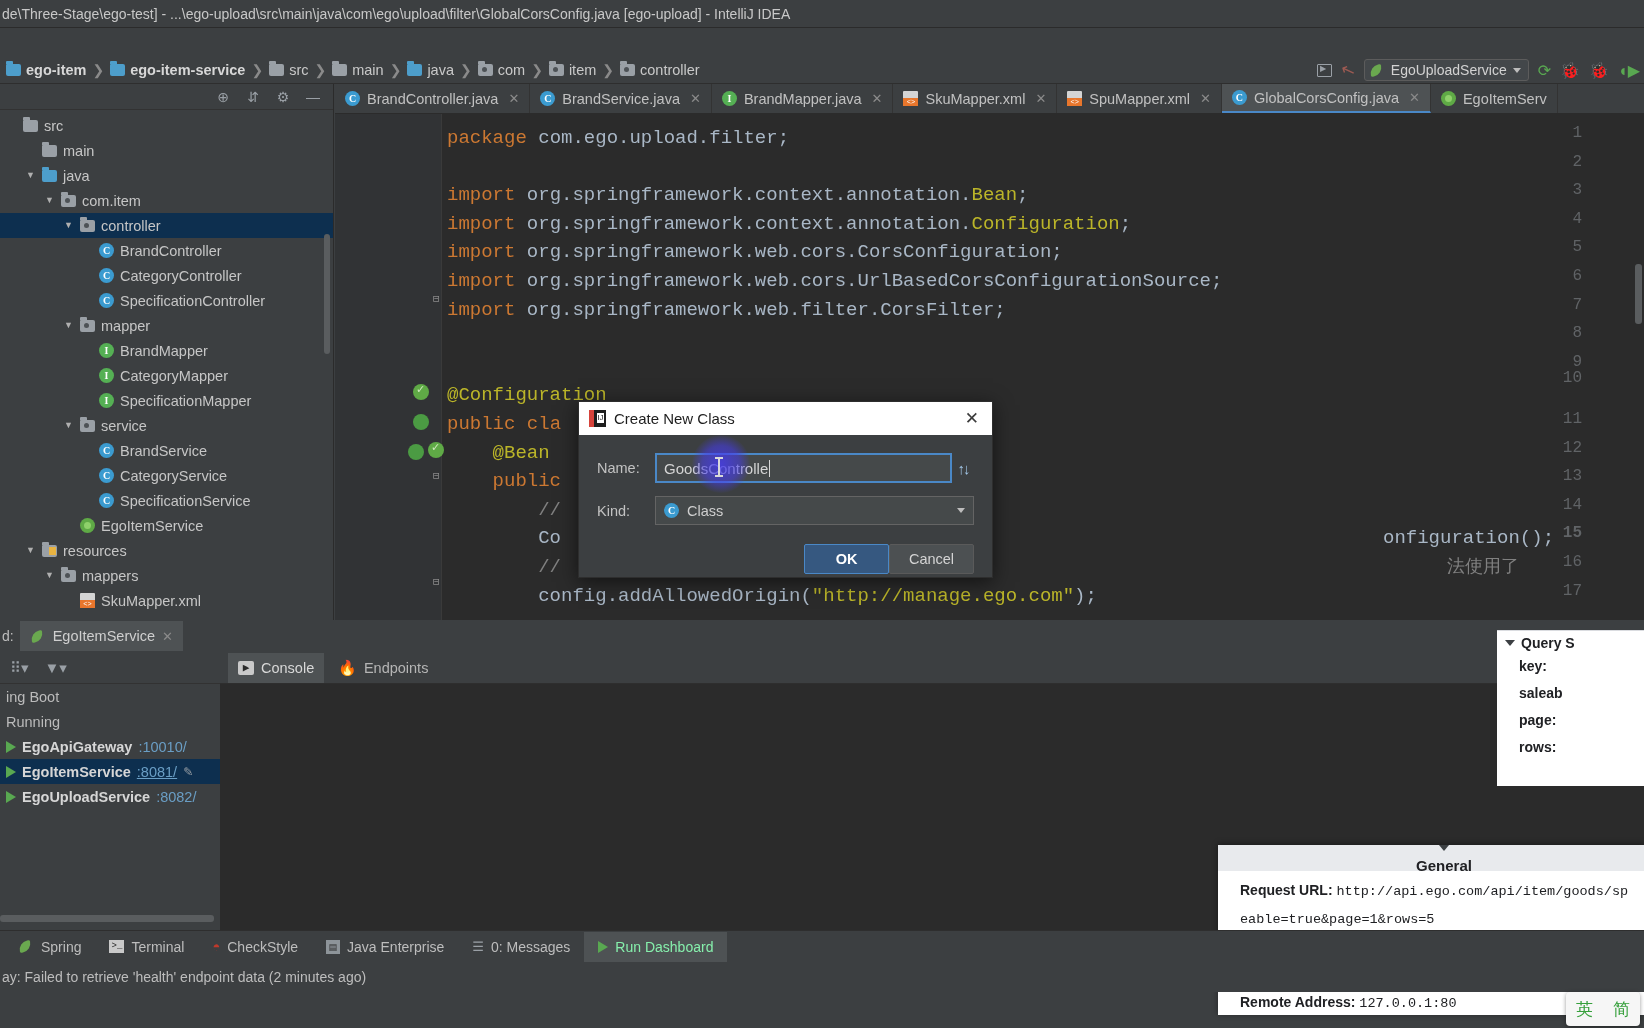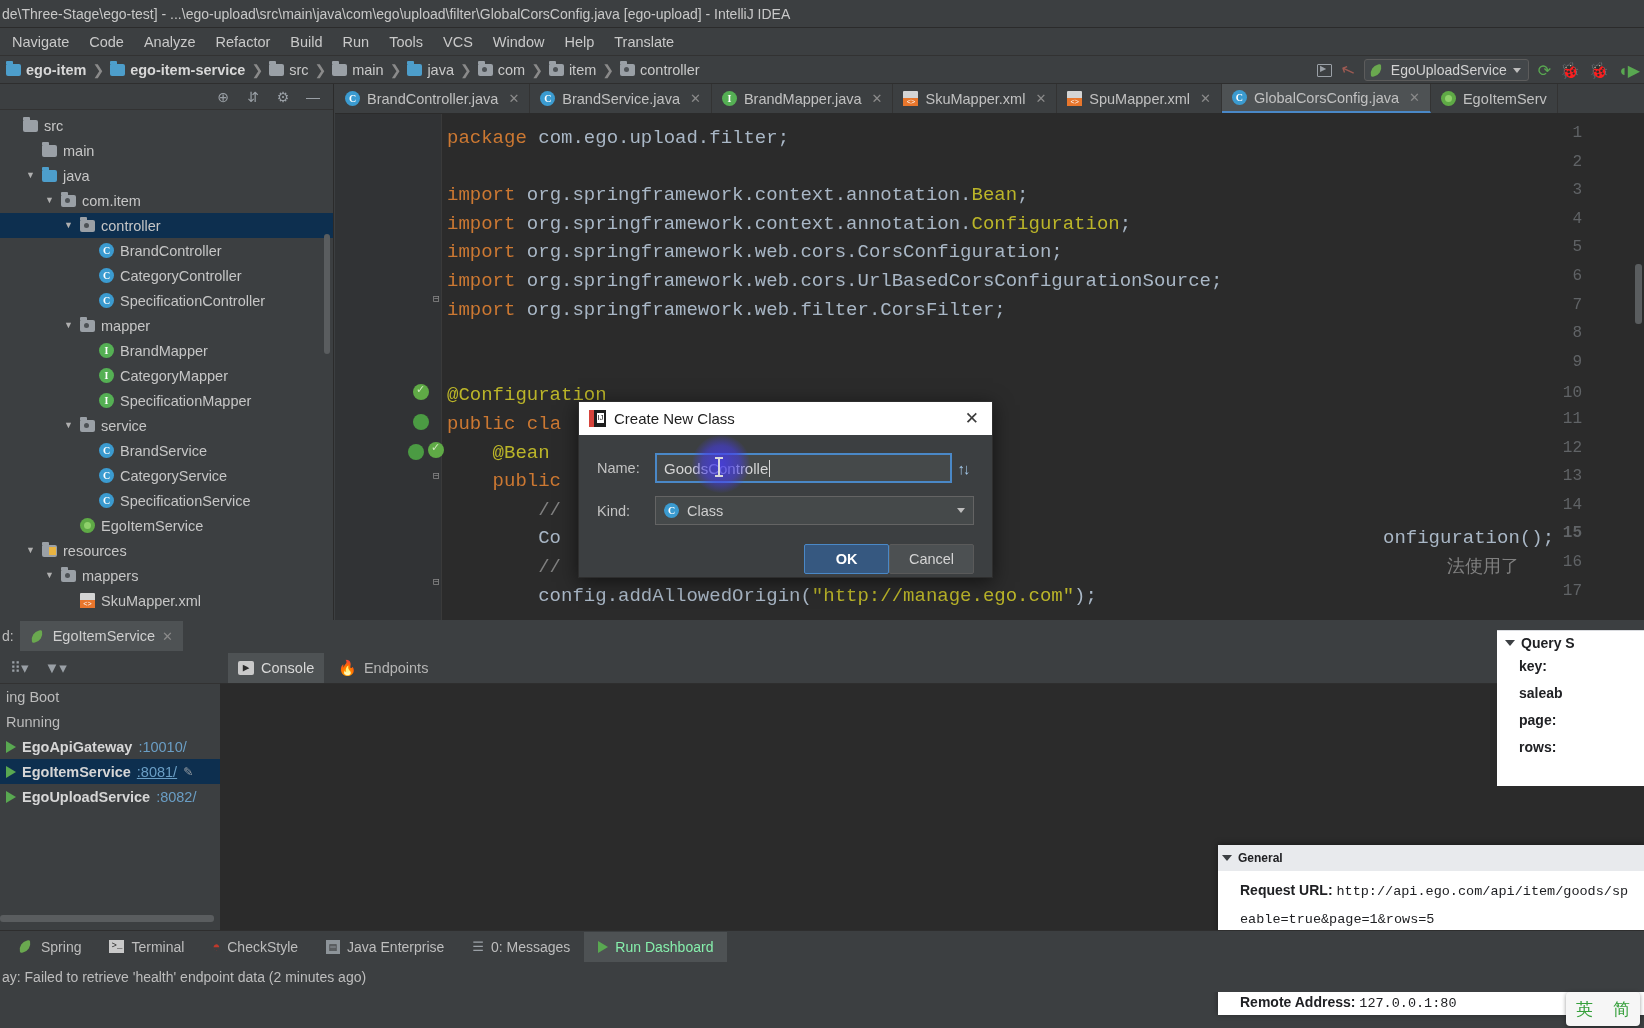--- a/index.html
+++ b/index.html
@@ -225,22 +225,22 @@
     position: absolute; left: 220px; top: 684px; width: 1424px; height: 246px;
     background: #2b2b2b;
   }
 
   
   .devtools {
     position: absolute; left: 1218px; top: 845px; width: 426px; height: 170px;
     background: #ffffff; color: #202124; font-family: "Liberation Sans", sans-serif; overflow: hidden;
     box-shadow: 0 -1px 6px rgba(0,0,0,0.4);
   }
-  .dt-header { background: #e8eaed; height: 26px; display: flex; align-items: center; gap: 6px; padding-left: 4px;
-               font-weight: bold; font-size: 12px; color: #202124; }
+  .dt-header { background: #e8eaed; height: 26px; display: flex; align-items: center; gap: 6px; padding-left: 26px;
+               font-weight: bold; font-size: 15px; color: #202124; flex-direction: column; }
   .dt-rows { padding: 6px 0 0 22px; }
   .dt-row { font-size: 14px; line-height: 26px; white-space: nowrap; }
   .dt-row b { font-weight: bold; }
   .dt-row .mono { font-family: "Liberation Mono", monospace; font-size: 13.5px; }
   .dot-red { display: inline-block; width: 11px; height: 11px; border-radius: 50%; background: #d93025; vertical-align: -1px; }
   .tri-dn { width: 0; height: 0; border-left: 5px solid transparent; border-right: 5px solid transparent; border-top: 6px solid #3c4043; }
 
   
   .querypanel {
     position: absolute; left: 1497px; top: 630px; width: 147px; height: 156px;
@@ -276,33 +276,20 @@
   .sq-ico { width: 15px; height: 13px; border: 1.5px solid #9aa0a6; border-radius: 1px; position: relative; flex: none; }
   .sq-ico::after { content: "▶"; position: absolute; left: 2.5px; top: -1px; font-size: 8px; color: #9aa0a6; }
 </style>
 </head>
 <body>
 
 <div id="app">
 
   <div class="titlebar">de\Three-Stage\ego-test] - ...\ego-upload\src\main\java\com\ego\upload\filter\GlobalCorsConfig.java [ego-upload] - IntelliJ IDEA</div>
 
-  <div class="menubar">
-    <div class="mi">Navigate</div>
-    <div class="mi">Code</div>
-    <div class="mi">Analyze</div>
-    <div class="mi">Refactor</div>
-    <div class="mi">Build</div>
-    <div class="mi">Run</div>
-    <div class="mi">Tools</div>
-    <div class="mi">VCS</div>
-    <div class="mi">Window</div>
-    <div class="mi">Help</div>
-    <div class="mi">Translate</div>
-  </div>
 
   <div class="navbar">
     <div class="crumb bold">
       <span class="ico ico-folder blue"></span>
       <span class="txt">ego-item</span>
     </div>
     <span class="crumb-sep">❯</span>
     <div class="crumb bold">
       <span class="ico ico-folder blue"></span>
       <span class="txt">ego-item-service</span>
@@ -508,21 +495,21 @@
     <div id="gutter-nums">
         <div class="gline" style="top: 10px;">1</div>
         <div class="gline" style="top: 38.6px;">2</div>
         <div class="gline" style="top: 67.2px;">3</div>
         <div class="gline" style="top: 95.8px;">4</div>
         <div class="gline" style="top: 124.4px;">5</div>
         <div class="gline" style="top: 153px;">6</div>
         <div class="gline" style="top: 181.6px;">7</div>
         <div class="gline" style="top: 210.2px;">8</div>
         <div class="gline" style="top: 238.8px;">9</div>
-        <div class="gline" style="top: 270px;">10</div>
+        <div class="gline" style="top: 255px;">10</div>
         <div class="gline" style="top: 296px;">11</div>
         <div class="gline" style="top: 324.6px;">12</div>
         <div class="gline" style="top: 353.2px;">13</div>
         <div class="gline" style="top: 381.8px;">14</div>
         <div class="gline" style="top: 410.4px; font-weight: bold;">15</div>
         <div class="gline" style="top: 439px;">16</div>
         <div class="gline" style="top: 467.6px;">17</div>
       </div>
 
     <div class="gmark tick" style="left:78px; top:270px;"></div>

